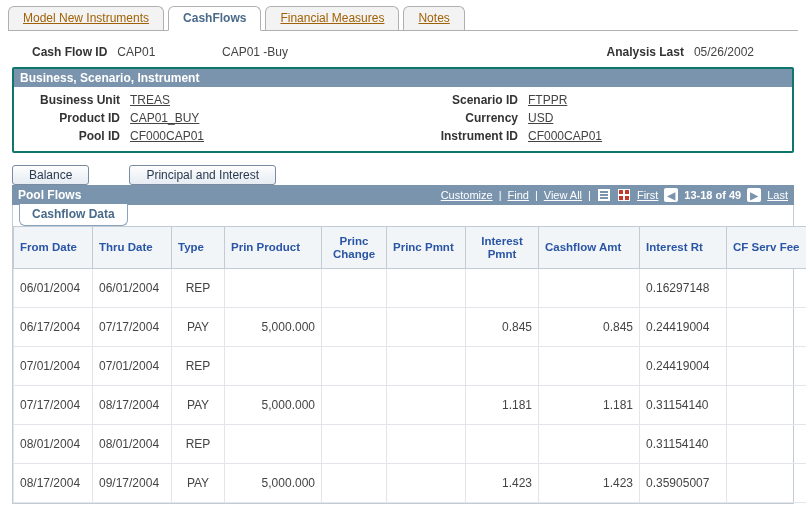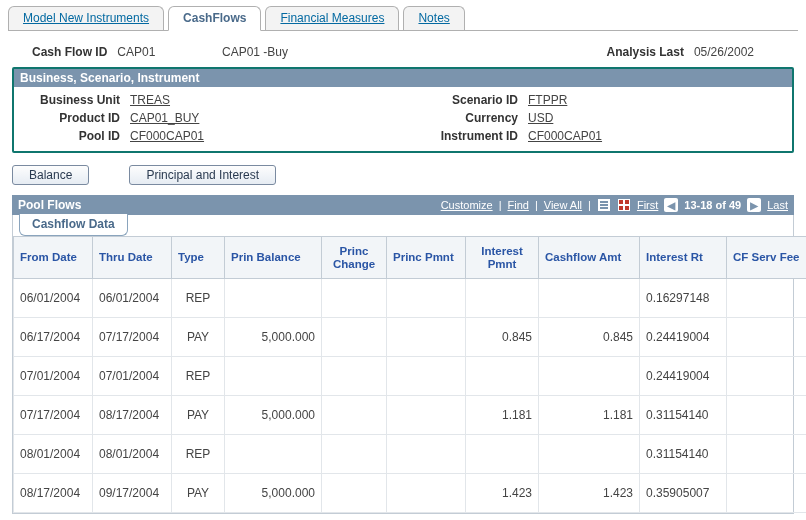--- a/index.html
+++ b/index.html
@@ -23,21 +23,21 @@
   }
   .tab {
     position: relative;
     padding: 4px 14px 5px 14px;
     border: 1px solid #b0b0b0;
     border-bottom: none;
     background: #f3f3f3;
     border-radius: 6px 6px 0 0;
     margin-right: 4px;
     cursor: pointer;
-    color: #0369a1;
+    color: #a16207;
     text-decoration: underline;
     font-size: 12px;
     line-height: 14px;
   }
   .tab.active {
     background: #ffffff;
     color: #4a6a8a;
     text-decoration: none;
     font-weight: bold;
     border-bottom: 1px solid #ffffff;
@@ -81,21 +81,21 @@
     grid-template-columns: 1fr 1fr;
     row-gap: 4px;
     padding: 6px 10px 8px 10px;
     column-gap: 30px;
   }
   .pair { display:flex; align-items: baseline; }
   .pair .plbl { width: 96px; text-align: right; font-weight: bold; margin-right: 10px; }
   .pair.right .plbl { width: 100px; }
   .pair .pval { color:#444;text-decoration:underline; }
 
-  .btnrow { margin: 0 4px 10px 4px; display:flex; gap:40px; }
+  .btnrow { margin: 0 4px 0 4px; display:flex; gap:40px; }
   button.classic {
     font-family: inherit;
     font-size: 12px;
     padding: 2px 16px;
     border: 1px solid #7a8aa0;
     border-radius: 3px;
     background: linear-gradient(#fdfdfd,#e6ecf3);
     color: #2a3a50;
     cursor: pointer;
   }
@@ -270,21 +270,21 @@
     <span class="tabsub"><span>Cashflow Data</span></span>
   </div>
 
   <div class="gridwrap">
   <table class="grid">
     <thead>
       <tr>
         <th class="w-date">From Date</th>
         <th class="w-date">Thru Date</th>
         <th class="w-type">Type</th>
-        <th class="w-bal">Prin Balance</th>
+        <th class="w-bal">Prin Product</th>
         <th class="w-chg" style="text-align:center">Princ Change</th>
         <th class="w-pmt">Princ Pmnt</th>
         <th class="w-int" style="text-align:center">Interest Pmnt</th>
         <th class="w-amt">Cashflow Amt</th>
         <th class="w-rt">Interest Rt</th>
         <th class="w-fee">CF Serv Fee</th>
       </tr>
     </thead>
     <tbody id="gridbody">
           <tr>

